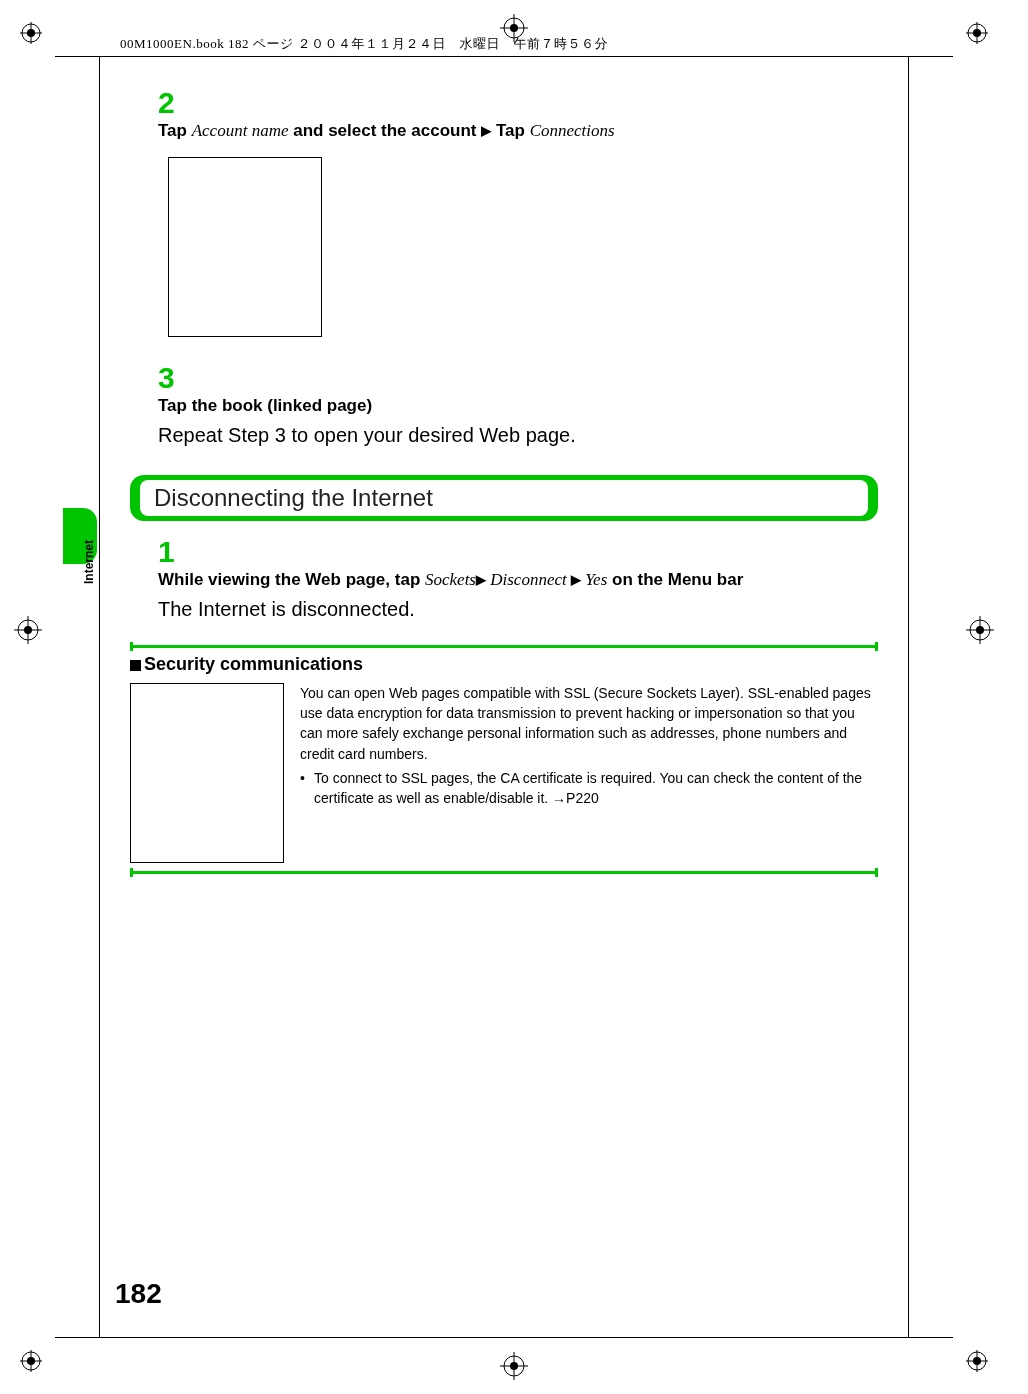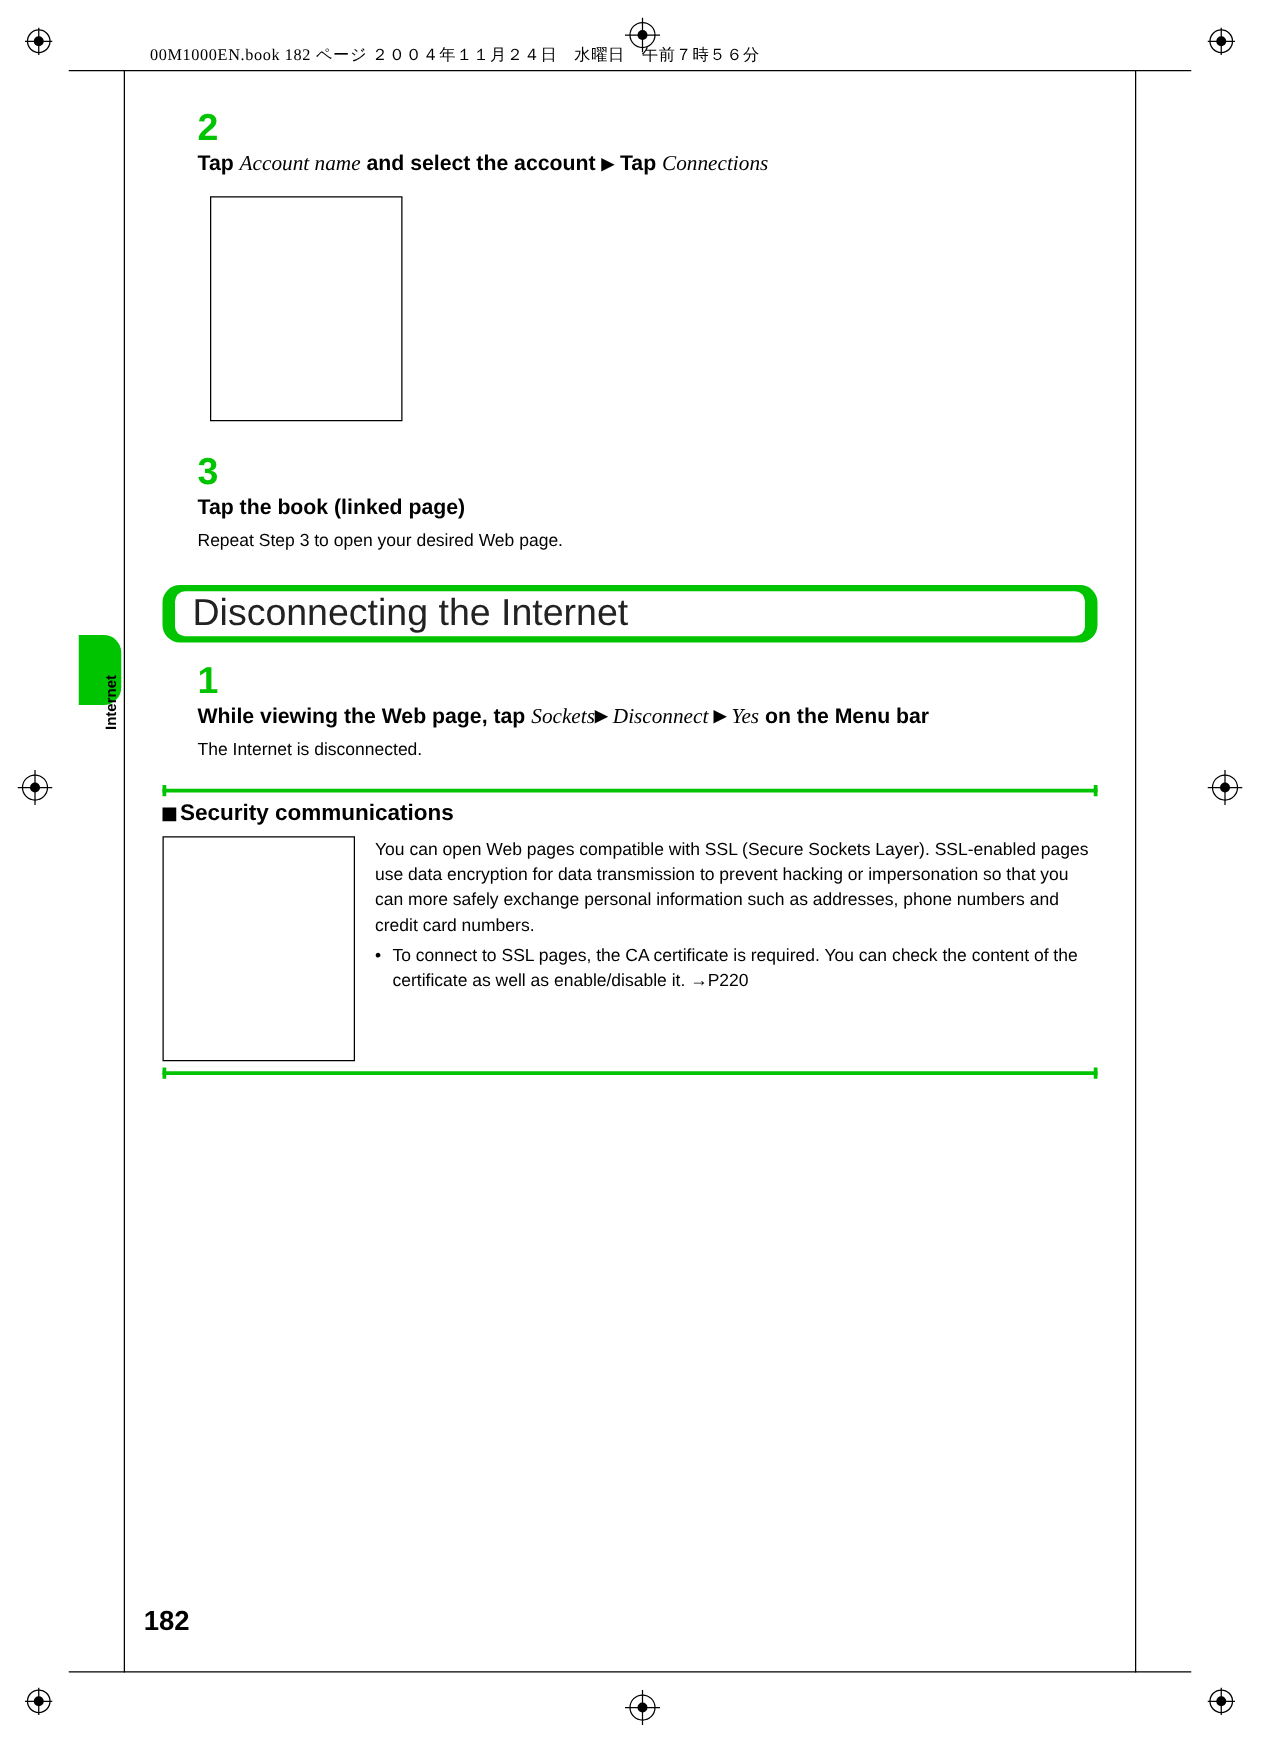--- a/index.html
+++ b/index.html
@@ -30,49 +30,49 @@
 
   
   .content { position: absolute; left: 130px; right: 130px; top: 86px; bottom: 100px; }
 
   .stepnum { display: inline-block; color: #00c400; font-family: "Arial Black", Arial, sans-serif; font-weight: 900; font-size: 30px; width: 38px; vertical-align: top; }
   .stepbody { display: inline-block; vertical-align: top; width: calc(100% - 42px); }
   .steprow { margin-bottom: 8px; }
   .step-heading { font-size: 17px; font-weight: bold; line-height: 1.35; }
   .italic { font-style: italic; font-family: "Times New Roman", serif; font-weight: normal; }
   .tri { font-size: 13px; vertical-align: 1px; }
-  .step-text { font-size: 14px; margin-top: 6px; }
+  .step-text { font-size: 20px; margin-top: 6px; }
 
   .imgbox { border: 1px solid #000; background: #fff; }
   .imgbox.a { width: 154px; height: 180px; margin-left: 38px; margin-top: 14px; margin-bottom: 24px; }
   .imgbox.b { width: 154px; height: 180px; }
 
   .section-header { position: relative; margin-top: 28px; margin-bottom: 14px; height: 46px; }
   .sh-bar { position: absolute; left: 0; right: 0; top: 0; height: 46px; background: #00c400; border-radius: 14px; }
   .sh-inner { position: absolute; left: 10px; right: 10px; top: 5px; bottom: 5px; background: #fff; border-radius: 8px; display: flex; align-items: center; padding-left: 14px; }
-  .sh-title { font-size: 30px; font-weight: 400; color: #222; font-family: Arial, sans-serif; }
+  .sh-title { font-size: 24px; font-weight: 400; color: #222; font-family: Arial, sans-serif; }
 
   .subsection { margin-top: 24px; }
   .sub-line { height: 3px; background: #00c400; position: relative; }
   .sub-tick { position: absolute; top: -3px; width: 3px; height: 9px; background: #00c400; }
   .sub-tick.l { left: 0; }
   .sub-tick.r { right: 0; }
   .sub-title { font-size: 18px; font-weight: bold; margin-top: 6px; margin-bottom: 8px; }
   .sq { display: inline-block; width: 11px; height: 11px; background: #000; margin-right: 3px; vertical-align: -1px; }
 
   .security-row { display: flex; gap: 16px; margin-bottom: 8px; }
   .security-text { font-size: 14px; line-height: 1.45; flex: 1; }
   .bullet-row { display: flex; margin-top: 4px; }
   .bullet-dot { width: 14px; }
   .bullet-body { flex: 1; }
 
   .side-tab { position: absolute; left: 63px; top: 508px; width: 34px; height: 56px; background: #00c400; border-radius: 0 14px 14px 0; }
   .side-label { position: absolute; left: 82px; top: 540px; font-size: 12px; font-weight: bold; writing-mode: vertical-rl; transform: rotate(180deg); }
 
-  .pagenum { position: absolute; left: 115px; bottom: 84px; font-family: "Arial Black", Arial, sans-serif; font-weight: 900; font-size: 22px; }
+  .pagenum { position: absolute; left: 115px; bottom: 84px; font-family: "Arial Black", Arial, sans-serif; font-weight: 900; font-size: 28px; }
 </style>
 </head>
 <body>
 
 <div class="page">
 
   <div class="reg tl"><svg viewBox="0 0 22 22">
         <circle cx="11" cy="11" r="9" fill="none" stroke="#000" stroke-width="1"></circle>
         <circle cx="11" cy="11" r="4" fill="#000"></circle>
         <line x1="11" y1="0" x2="11" y2="22" stroke="#000"></line>

